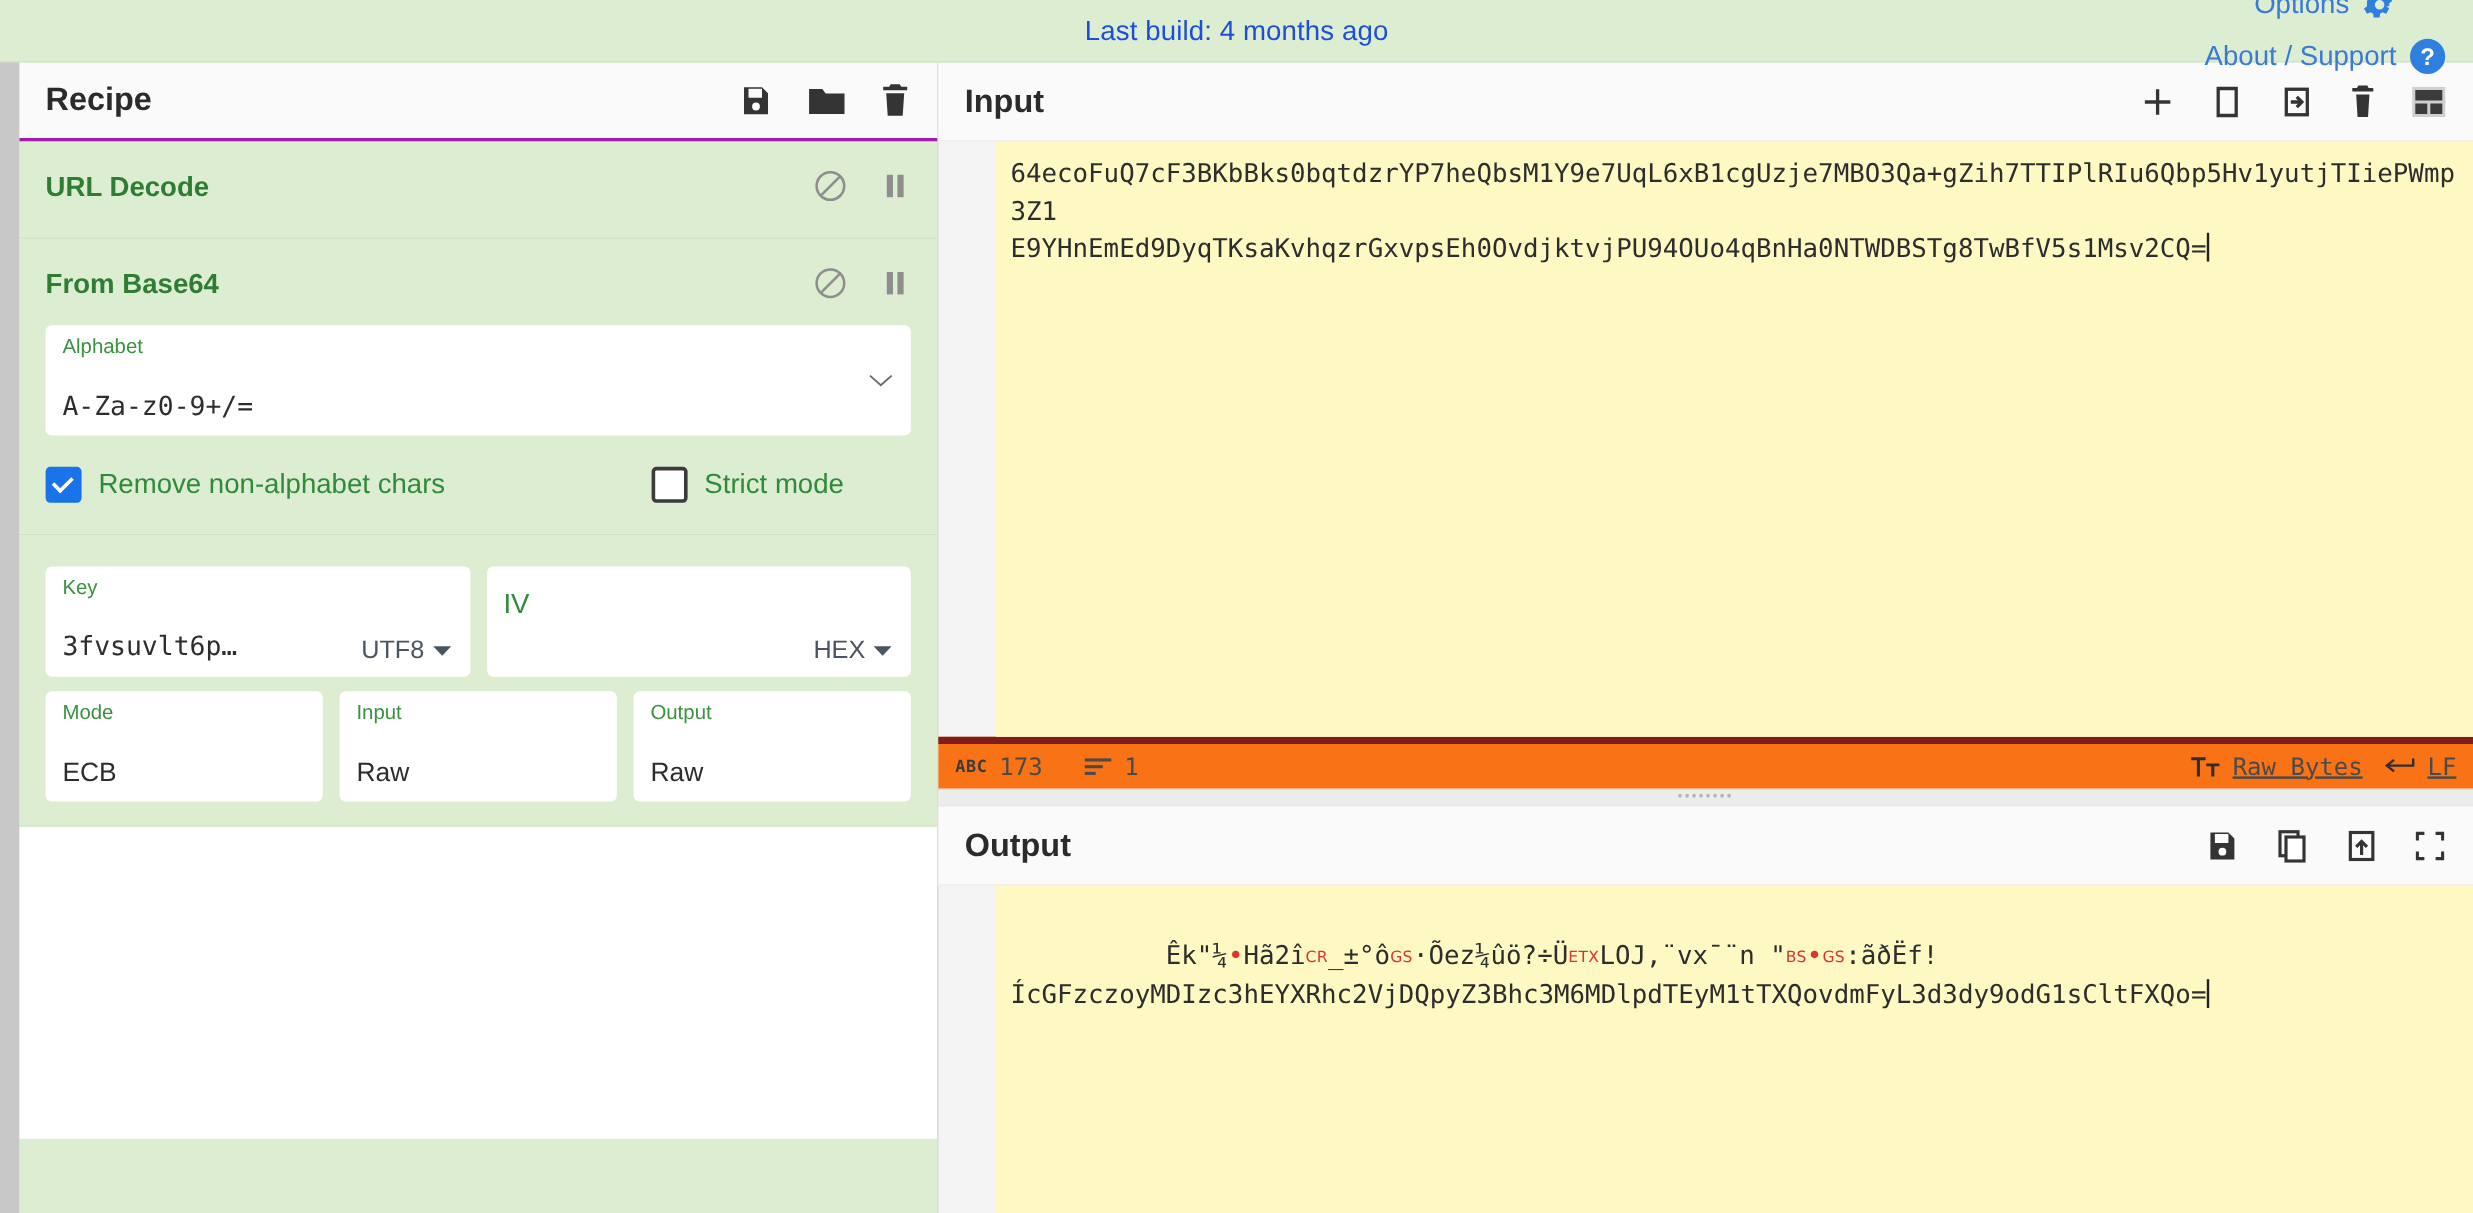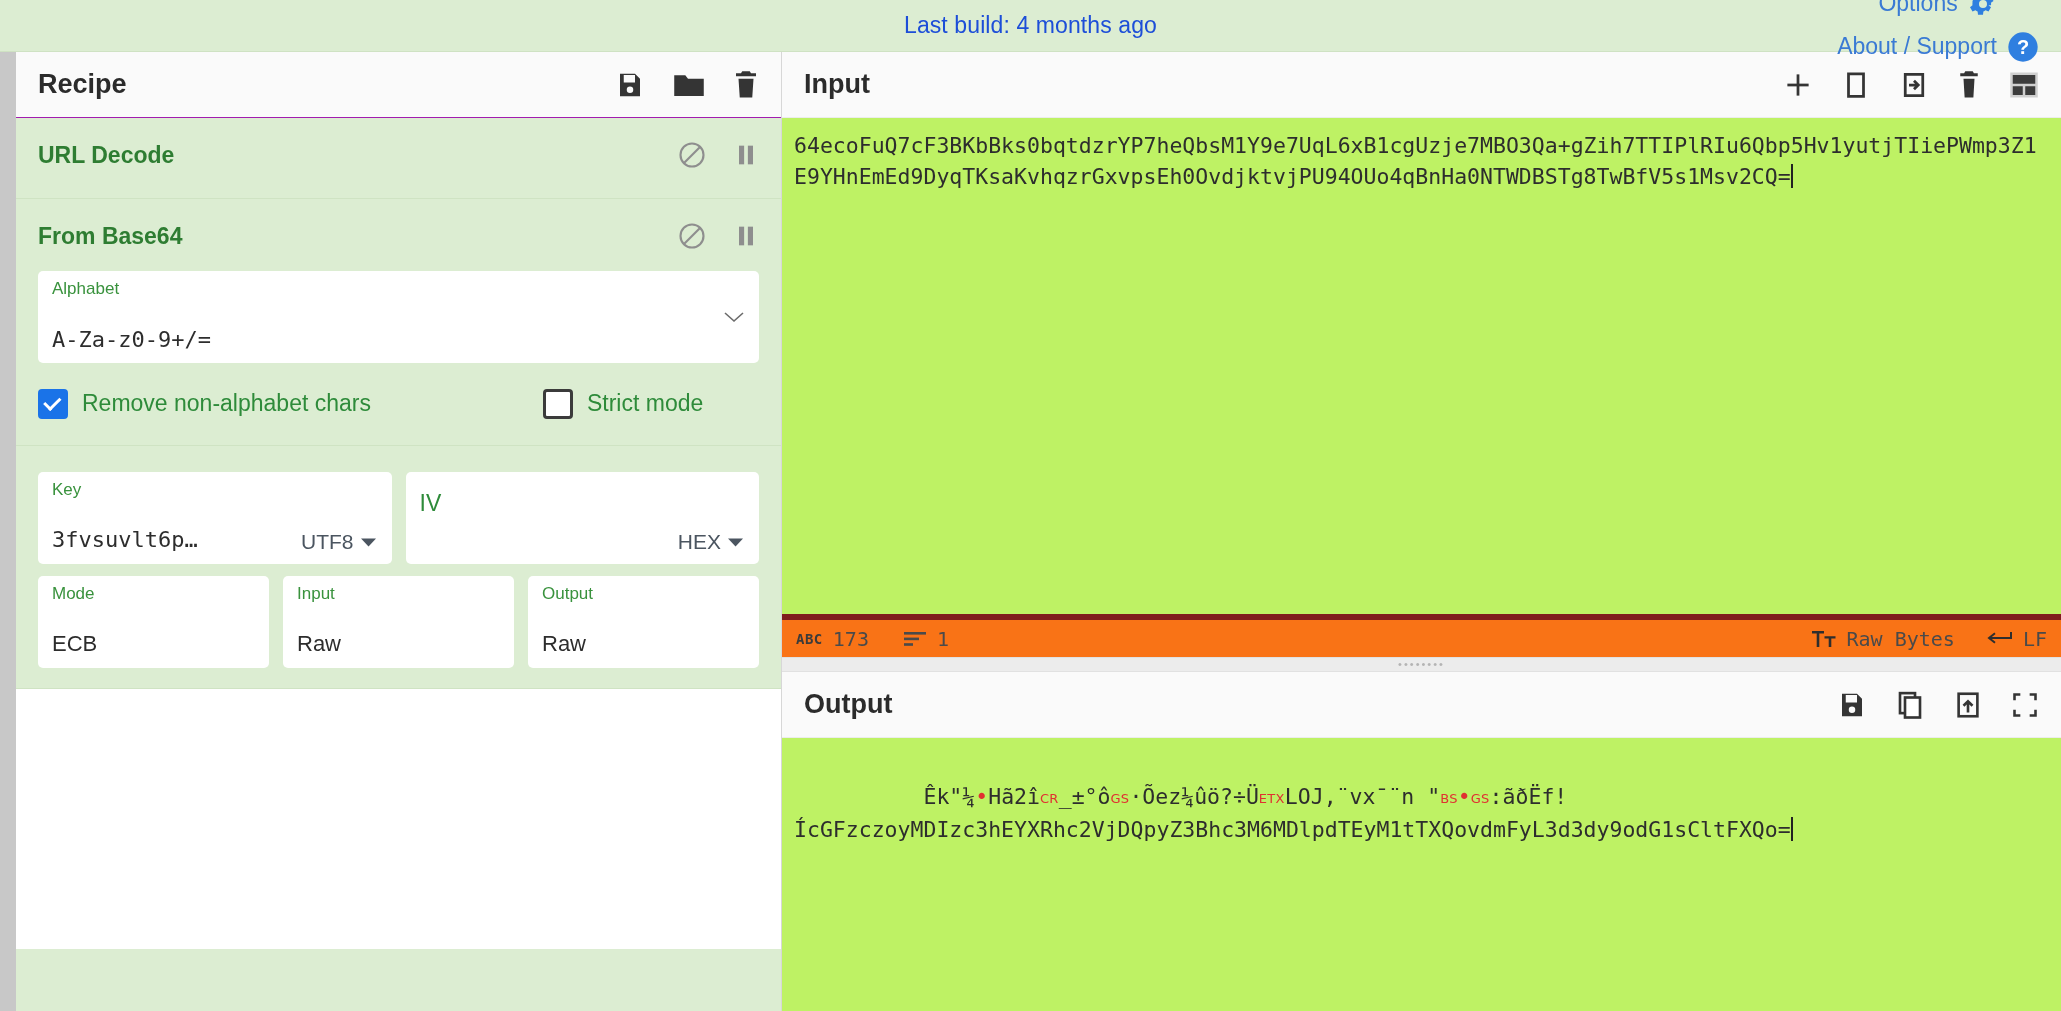--- a/index.html
+++ b/index.html
@@ -44,21 +44,21 @@
   }
 
   
   .recipe-pane {
     width: 766px; flex: 0 0 766px; display: flex; flex-direction: column;
     background: #dcedd2; border-right: 1px solid #d7d7d7; min-height: 0;
   }
   .pane-head {
     height: 66px; flex: 0 0 66px; background: #fafafa;
     display: flex; align-items: center; padding: 0 22px;
-    border-bottom: 1px solid #a21caf;
+    border-bottom: 3px solid #a21caf;
   }
   .pane-title { font-size: 27px; font-weight: bold; color: #2b2b2b; }
   .pane-tools { margin-left: auto; display: flex; align-items: center; gap: 28px; }
   .tool-ico { cursor: pointer; line-height: 0; display: block; }
 
   .recipe-list { flex: 1 1 auto; overflow: hidden; background: #dcedd2; }
   .op {
     background: #dcedd2; border-bottom: 1px solid #cfe3c3;
     padding: 14px 22px 20px 22px;
   }
@@ -104,43 +104,43 @@
 
   .recipe-filler { flex: 1 1 auto; background: #fff; }
 
   
   .io { flex: 1 1 auto; display: flex; flex-direction: column; min-width: 0; min-height: 0; }
   .io-pane { display: flex; flex-direction: column; min-height: 0; }
   .io-pane.input { flex: 0 0 620px; }
   .io-pane.output { flex: 1 1 auto; }
 
   .text-area {
-    flex: 1 1 auto; background: #bef264; padding: 12px 10px 0 12px;
+    flex: 1 1 auto; background: #fef9c3; padding: 12px 10px 0 12px;
     font-family: "DejaVu Sans Mono", monospace; font-size: 21.5px;
     line-height: 31px; color: #2d2d2d; overflow: hidden; word-break: break-all;
-    white-space: pre-wrap; position: relative;
+    white-space: pre-wrap; position: relative; margin-left: 48px;
   }
   .caret {
     display: inline-block; width: 2px; height: 24px; background: #222;
     vertical-align: -4px; margin-left: 0px;
   }
   .ctrl {
     color: #e03131; font-family: "DejaVu Sans", sans-serif; font-size: 13px;
     vertical-align: 1px; letter-spacing: .3px;
   }
   .dot { color: #e03131; }
 
   .status-bar {
     height: 44px; flex: 0 0 44px; background: #f97316;
     border-top: 6px solid #7f1d1d; border-bottom: 1px solid #e1e1e1;
     display: flex; align-items: center; padding: 0 14px;
     font-family: "DejaVu Sans Mono", monospace; font-size: 20px; color: #4a4a4a;
   }
   .status-left { display: flex; align-items: center; gap: 14px; }
-  .status-right { margin-left: auto; display: flex; align-items: flex-start; gap: 14px; }
+  .status-right { margin-left: auto; display: flex; align-items: flex-start; gap: 0; text-decoration: underline; }
   .status-item { display: flex; align-items: center; gap: 10px; cursor: pointer; }
   .abc-badge {
     font-family: "DejaVu Sans Mono", monospace; font-size: 14px; font-weight: bold;
     color: #3b3b3b; letter-spacing: .5px;
   }
   .grip {
     height: 14px; flex: 0 0 14px; background: #ececec;
     display: flex; align-items: center; justify-content: center;
     border-bottom: 1px solid #e1e1e1; cursor: row-resize;
   }

